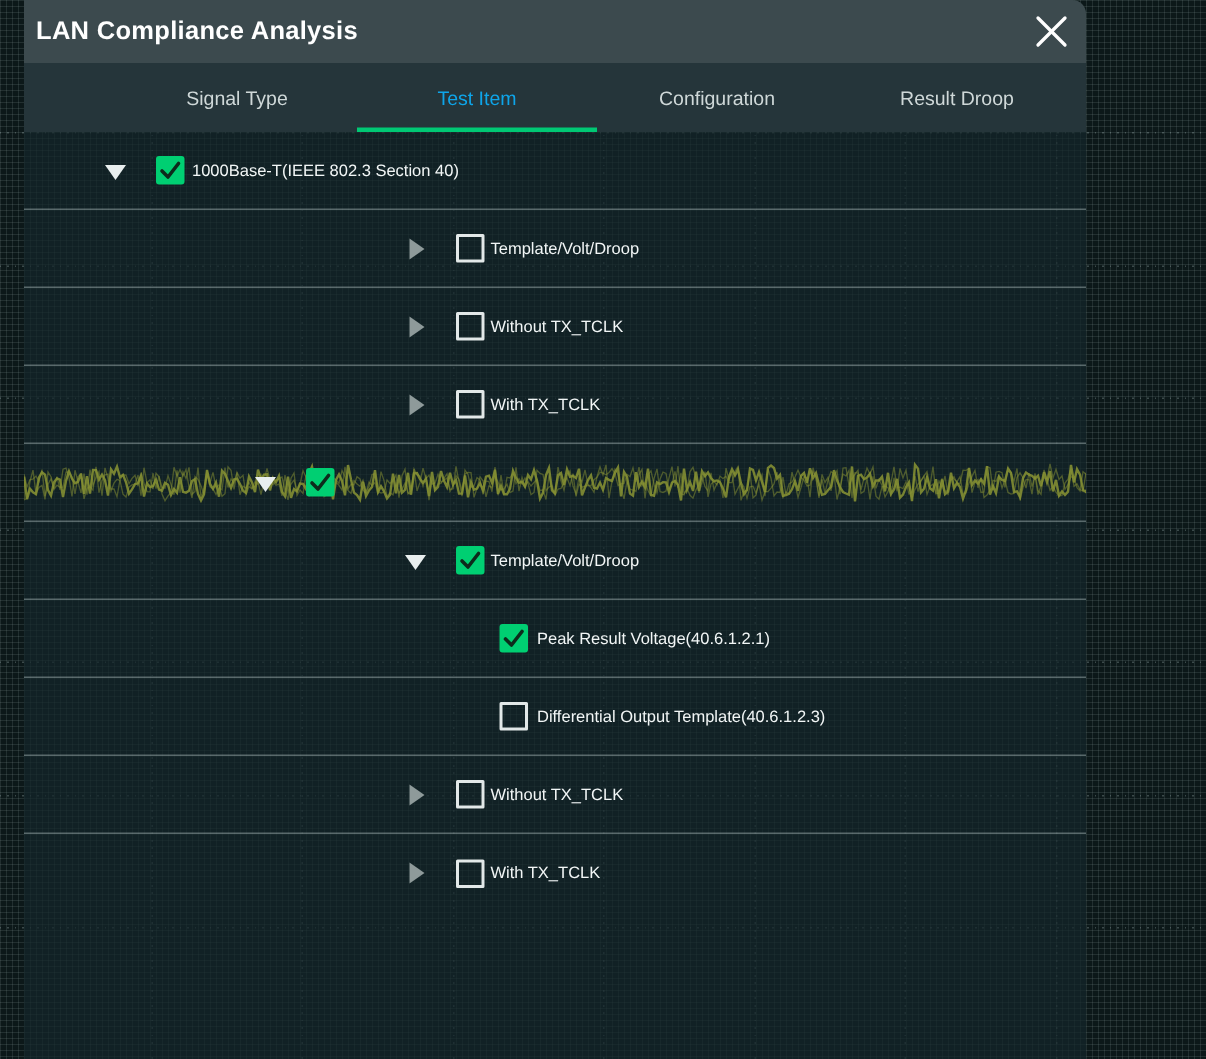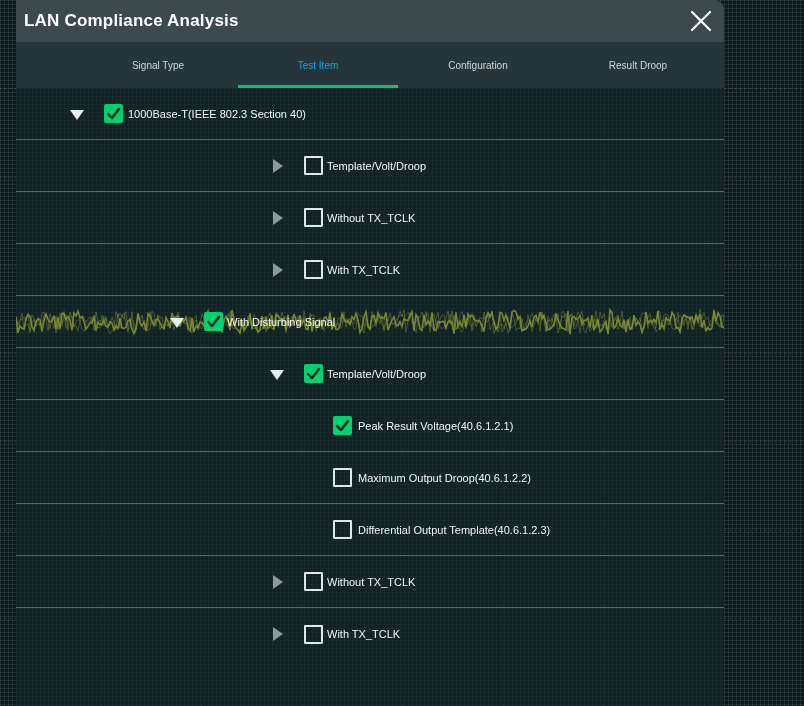--- a/index.html
+++ b/index.html
@@ -84,21 +84,21 @@
     padding-left: 62px;
     box-sizing: border-box;
   }
   .tab {
     width: 160px;
     display: flex;
     align-items: center;
     justify-content: center;
     position: relative;
     color: #cfd8d8;
-    font-size: 10px;
+    font-size: 13px;
     cursor: pointer;
     box-sizing: border-box;
   }
   .tab.active {
     color: #0ea5e9;
     font-weight: normal;
   }
   .tab.active::after {
     content: "";
     position: absolute;
@@ -265,21 +265,20 @@
         <div class="arrow" style="left: 150px;">
           <svg width="20" height="20" viewBox="0 0 20 20">
             <polygon points="3,6 17,6 10,16" fill="#e8eeee"></polygon>
           </svg>
         </div>
         <div class="chk on" style="left: 188px;">
           <svg width="19" height="19" viewBox="0 0 19 19">
             <polyline points="4,10 8,14 15,5" fill="none" stroke="#0d2b1c" stroke-width="2.4" stroke-linecap="round" stroke-linejoin="round"></polyline>
           </svg>
         </div>
-        <div class="label" style="left: 211px;">With Disturbing Signal</div>
       </div>
       <div class="row">
         <div class="arrow" style="left: 250px;">
           <svg width="20" height="20" viewBox="0 0 20 20">
             <polygon points="3,6 17,6 10,16" fill="#e8eeee"></polygon>
           </svg>
         </div>
         <div class="chk on" style="left: 288px;">
           <svg width="19" height="19" viewBox="0 0 19 19">
             <polyline points="4,10 8,14 15,5" fill="none" stroke="#0d2b1c" stroke-width="2.4" stroke-linecap="round" stroke-linejoin="round"></polyline>
@@ -290,24 +289,20 @@
       <div class="row">
         <div class="chk on" style="left: 317px;">
           <svg width="19" height="19" viewBox="0 0 19 19">
             <polyline points="4,10 8,14 15,5" fill="none" stroke="#0d2b1c" stroke-width="2.4" stroke-linecap="round" stroke-linejoin="round"></polyline>
           </svg>
         </div>
         <div class="label" style="left: 342px;">Peak Result Voltage(40.6.1.2.1)</div>
       </div>
       <div class="row">
         <div class="chk off" style="left: 317px;"></div>
-        <div class="label" style="left: 342px;">Maximum Output Droop(40.6.1.2.2)</div>
-      </div>
-      <div class="row">
-        <div class="chk off" style="left: 317px;"></div>
         <div class="label" style="left: 342px;">Differential Output Template(40.6.1.2.3)</div>
       </div>
       <div class="row">
         <div class="arrow" style="left: 250px;">
           <svg width="20" height="20" viewBox="0 0 20 20">
             <polygon points="6,3 16,10 6,17" fill="#8e9a9a"></polygon>
           </svg>
         </div>
         <div class="chk off" style="left: 288px;"></div>
         <div class="label" style="left: 311px;">Without TX_TCLK</div>

